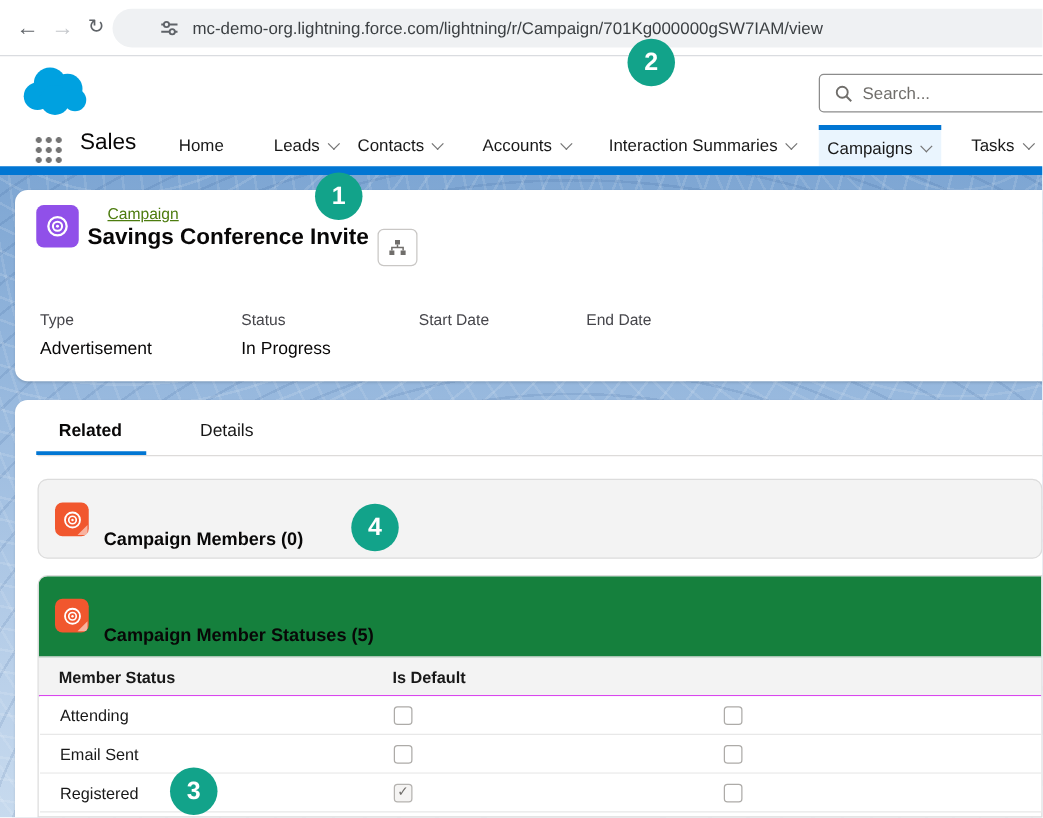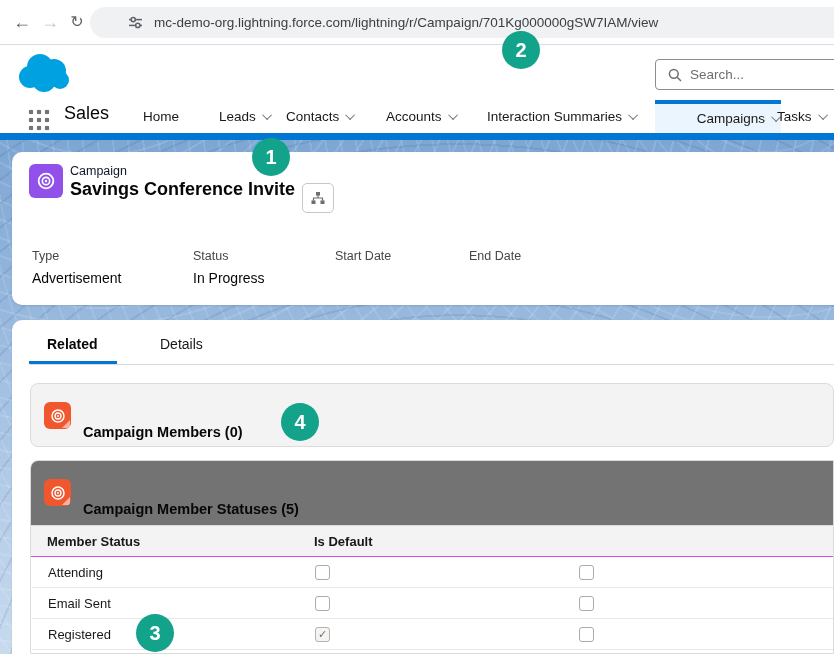--- a/index.html
+++ b/index.html
@@ -38,38 +38,38 @@
   .page-bg .texture { position:absolute; inset:0;
       background:
         repeating-radial-gradient(circle at 12% -30%, transparent 0 15px, rgba(255,255,255,0.12) 15px 17px),
         repeating-radial-gradient(circle at 55% 130%, transparent 0 17px, rgba(18,62,125,0.10) 17px 19px),
         repeating-radial-gradient(circle at 92% -15%, transparent 0 13px, rgba(255,255,255,0.10) 13px 15px); }
 
   
   .record-card { position:absolute; left:12px; top:152px; width:822px; height:153px; background:#fff; border-radius:10px 0 0 10px; box-shadow:0 1px 2px rgba(0,0,0,0.12); }
   .obj-icon { position:absolute; border-radius:6px; display:flex; align-items:center; justify-content:center; }
   .icon-campaign { left:17px; top:12px; width:34px; height:34px; background:#9050e9; }
-  .entity-label { position:absolute; left:58px; top:12px; font-size:12.5px; color:#0f172a; }
+  .entity-label { position:absolute; left:74px; top:12px; font-size:12.5px; color:#4d7c0f;text-decoration:underline; }
   .record-title { position:absolute; left:58px; top:27px; font-size:18px; font-weight:bold; color:#080707; }
   .hier-btn { position:absolute; left:290px; top:31px; width:32px; height:30px; background:#fff; border:1px solid #c9c7c5; border-radius:5px; display:flex; align-items:center; justify-content:center; cursor:pointer; }
   .field { position:absolute; top:97px; }
   .field .f-label { font-size:12.5px; color:#46464b; }
   .field .f-value { font-size:14px; color:#080707; margin-top:7px; }
 
   
   .main-card { position:absolute; left:12px; top:320px; width:822px; height:334px; background:#fff; border-radius:10px 0 0 0; box-shadow:0 1px 2px rgba(0,0,0,0.12); }
   .tab { position:absolute; top:16px; font-size:14px; color:#181818; cursor:pointer; }
   .tab.active { font-weight:bold; color:#080707; }
   .tab-underline { position:absolute; left:17px; top:41px; width:88px; height:3px; background:#0176d3; }
   .tab-border { position:absolute; left:18px; top:44px; right:0; height:1px; background:#dddbda; }
 
   .rel-card { position:absolute; left:18px; background:#f3f3f3; border:1px solid #dcdcdc; border-radius:8px; }
   .members-card { top:63px; width:804px; height:64px; }
   .statuses-card { top:140px; width:804px; height:194px; background:#fff; border-radius:8px 0 0 0; overflow:hidden; }
-  .statuses-head { position:absolute; left:0; top:0; width:100%; height:65px; background:#737373; border-bottom:1px solid #dcdcdc; }
+  .statuses-head { position:absolute; left:0; top:0; width:100%; height:65px; background:#15803d; border-bottom:1px solid #dcdcdc; }
   .icon-members { left:13px; top:18px; width:27px; height:27px; background:#f1572e; overflow:hidden; }
   .fold { position:absolute; right:1px; bottom:1px; width:0; height:0; border-left:8px solid transparent; border-bottom:8px solid rgba(255,255,255,0.55); }
   .rel-title { position:absolute; left:52px; top:16px; height:64px; display:flex; align-items:center; font-size:14.5px; font-weight:bold; color:#080707; cursor:pointer; }
 
   .tbl-header { position:absolute; left:0; top:65px; width:100%; height:31px; background:#f3f3f3; border-bottom:1px solid #d946ef; }
   .tbl-row { position:absolute; left:1px; width:803px; height:31px; background:#fff; border-bottom:1px solid #e8e8e8; }
   .cell { position:absolute; top:0; height:31px; display:flex; align-items:center; font-size:13px; color:#181818; }
   .col-status { left:16px; }
   .col-default { left:283px; }
   .col-responded { left:547px; }
@@ -141,21 +141,21 @@
       <span class="chev"></span>
     </div>
     <div class="nav-item" style="left:386px;">
       <span>Accounts</span>
       <span class="chev"></span>
     </div>
     <div class="nav-item" style="left:487px;align-items:center;">
       <span>Interaction Summaries</span>
       <span class="chev"></span>
     </div>
-    <div class="nav-item active-tab" style="left:655px; width:126px;justify-content:flex-end;">
+    <div class="nav-item active-tab" style="left:655px; width:98px;">
       <span>Campaigns</span>
       <span class="chev"></span>
     </div>
     <div class="nav-item" style="left:777px;">
       <span>Tasks</span>
       <span class="chev"></span>
     </div>
   </div>
   <div class="blue-strip"></div>
 

